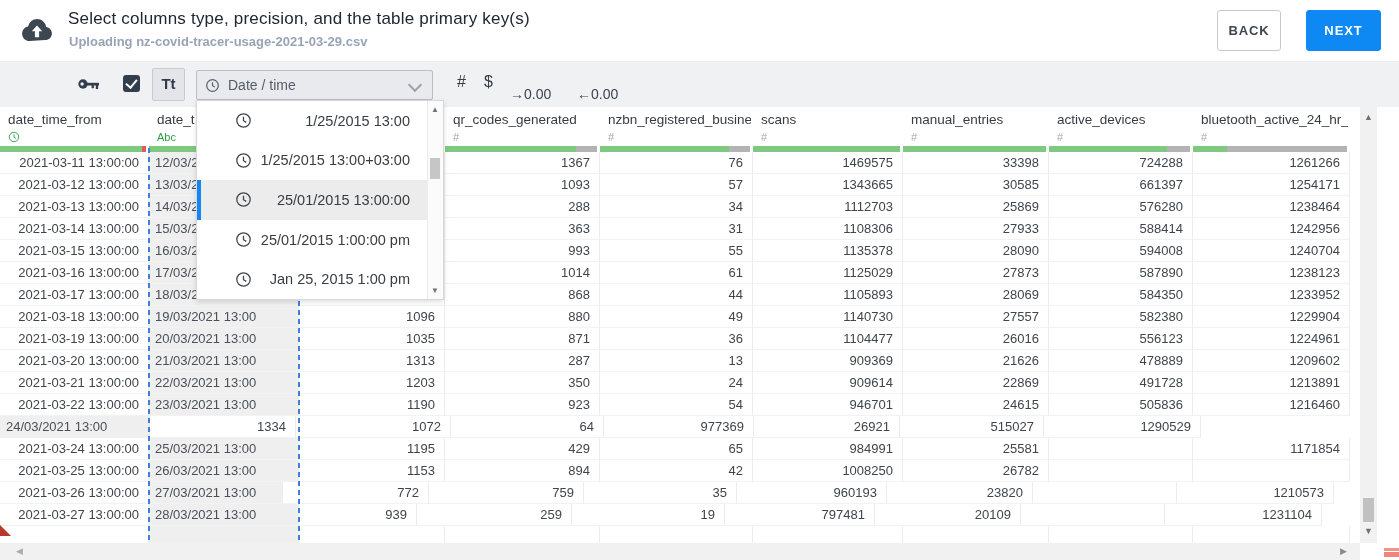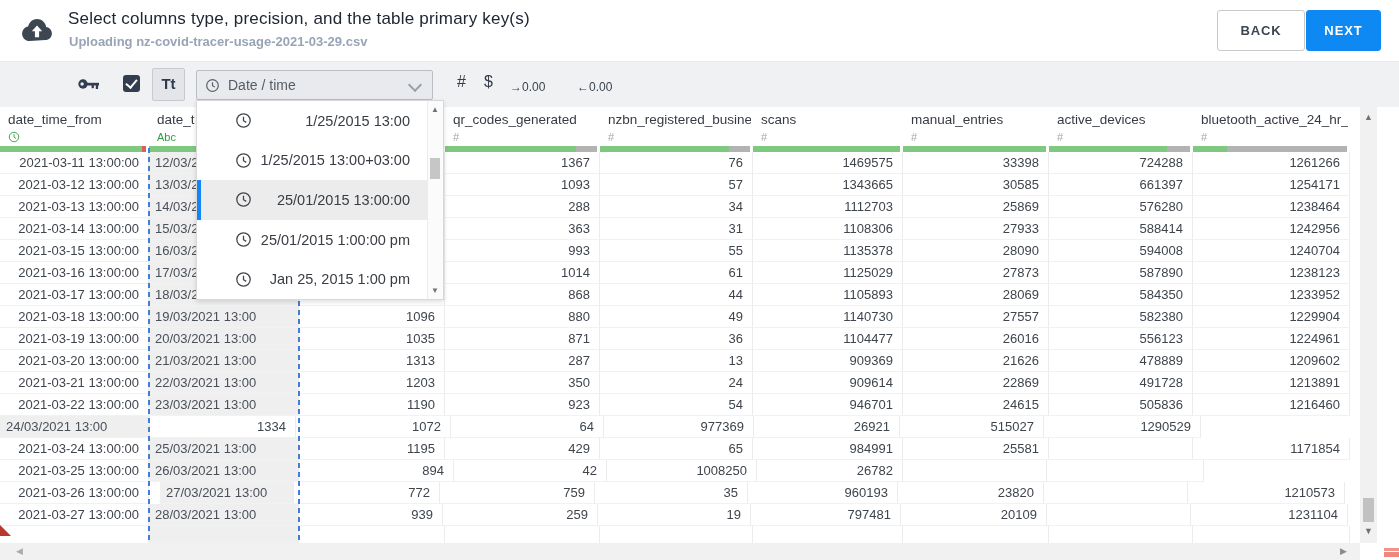--- a/index.html
+++ b/index.html
@@ -6,36 +6,36 @@
   body{font-family:"Liberation Sans",sans-serif;}
   .app{position:relative;width:1399px;height:560px;background:#0ea5e9;overflow:hidden;}
 
   
   .topbar{position:absolute;left:0;top:0;width:1399px;height:62px;background:#fff;border-bottom:1px solid #e9ebee;box-sizing:border-box;}
   .upload-icon{position:absolute;left:19px;top:15px;width:36px;height:30px;color:#3d4752;}
   .upload-icon svg{width:100%;height:100%;}
   .title{position:absolute;left:68px;top:9px;font-size:17px;color:#202734;font-weight:500;letter-spacing:.2px;white-space:nowrap;}
   .subtitle{position:absolute;left:69px;top:34px;font-size:13px;color:#98a4b5;font-weight:600;white-space:nowrap;}
   .btn{position:absolute;top:10px;height:41px;border-radius:3px;font-size:13px;font-weight:700;letter-spacing:.9px;font-family:inherit;cursor:pointer;}
-  .btn.back{left:1217px;width:88px;background:#fff;border:1px solid #c9c9c9;color:#3f4650;}
+  .btn.back{left:1217px;width:64px;background:#fff;border:1px solid #c9c9c9;color:#3f4650;}
   .btn.next{left:1306px;width:75px;background:#0e88f2;border:1px solid #0e88f2;color:#fff;}
 
   
   .toolbar{position:absolute;left:0;top:62px;width:1399px;height:45px;background:#f0f1f3;}
   .tb-key{position:absolute;left:77px;top:13px;width:24px;height:18px;color:#323e4f;cursor:pointer;}
   .tb-key svg{width:100%;height:100%;}
   .tb-check{position:absolute;left:123px;top:13px;width:17px;height:17px;background:#323e4f;border-radius:3px;cursor:pointer;}
   .tb-check::after{content:"";position:absolute;left:5px;top:2px;width:5px;height:9px;border:solid #fff;border-width:0 2px 2px 0;transform:rotate(40deg);}
   .tb-tt{position:absolute;left:152px;top:6px;width:33px;height:33px;background:#e3e5e9;border:1px solid #c7cad0;border-radius:2px;box-sizing:border-box;text-align:center;line-height:30px;font-size:15px;font-weight:700;color:#2e3b4e;cursor:pointer;}
   .tb-select{position:absolute;left:196px;top:8px;width:237px;height:30px;background:#e8eaed;border:1px solid #b9bdc4;border-radius:2px;box-sizing:border-box;cursor:pointer;}
   .tb-select .clock{position:absolute;left:8px;top:7px;width:15px;height:15px;color:#5c6470;}
   .sel-label{position:absolute;left:31px;top:0;line-height:28px;font-size:14px;color:#555d68;}
   .chev{position:absolute;right:12px;top:9px;width:8px;height:8px;border-right:2px solid #98a1ac;border-bottom:2px solid #98a1ac;transform:rotate(45deg);}
   .tb-glyph{position:absolute;top:11px;font-size:16px;color:#333c47;cursor:pointer;}
-  .tb-dec{position:absolute;top:18px;font-size:12px;color:#3a434f;cursor:pointer;white-space:nowrap;}
+  .tb-dec{position:absolute;top:24px;font-size:14px;color:#3a434f;cursor:pointer;white-space:nowrap;}
   .clock{display:inline-block;}
   .clock svg{width:100%;height:100%;}
 
   
   .table{position:absolute;left:0;top:107px;width:1399px;height:453px;background:#fff;}
   .thead{position:absolute;left:0;top:0;width:1360px;height:45px;}
   .hcol{position:absolute;top:0;height:45px;box-sizing:border-box;}
   .hname{position:absolute;left:8px;top:5px;font-size:13.5px;color:#363b43;white-space:nowrap;overflow:hidden;max-width:calc(100% - 10px);}
   .hsub{position:absolute;left:8px;top:23px;height:14px;font-size:11px;color:#a3a8af;display:flex;align-items:center;}
   .hsub.green{color:#2f9e44;}
@@ -355,42 +355,43 @@
           <div class="cell right" style="width: 155px;">429</div>
           <div class="cell right" style="width: 153px;">65</div>
           <div class="cell right" style="width: 150px;">984991</div>
           <div class="cell right" style="width: 146px;">25581</div>
           <div class="cell right" style="width: 144px;"></div>
           <div class="cell right" style="width: 157px;">1171854</div>
         </div>
         <div class="trow">
           <div class="cell right" style="width: 149px;">2021-03-25 13:00:00</div>
           <div class="cell left sel" style="width: 150px;">26/03/2021 13:00</div>
+          <div class="cell right" style="width: 146px;">1153</div>
           <div class="cell right" style="width: 155px;">894</div>
           <div class="cell right" style="width: 153px;">42</div>
           <div class="cell right" style="width: 150px;">1008250</div>
           <div class="cell right" style="width: 146px;">26782</div>
           <div class="cell right" style="width: 144px;"></div>
           <div class="cell right" style="width: 157px;"></div>
         </div>
         <div class="trow">
           <div class="cell right" style="width: 149px;">2021-03-26 13:00:00</div>
-          <div class="cell left sel" style="width: 134px; margin-left: 11px;">27/03/2021 13:00</div>
+          <div class="cell left sel" style="width: 134px;">27/03/2021 13:00</div>
           <div class="cell right" style="width: 146px;">772</div>
           <div class="cell right" style="width: 155px;">759</div>
           <div class="cell right" style="width: 153px;">35</div>
           <div class="cell right" style="width: 150px;">960193</div>
           <div class="cell right" style="width: 146px;">23820</div>
           <div class="cell right" style="width: 144px;"></div>
           <div class="cell right" style="width: 157px;">1210573</div>
         </div>
         <div class="trow">
           <div class="cell right" style="width: 149px;">2021-03-27 13:00:00</div>
           <div class="cell left sel" style="width: 150px;">28/03/2021 13:00</div>
-          <div class="cell right" style="width: 144px;">939</div>
+          <div class="cell right" style="width: 118px;">939</div>
           <div class="cell right" style="width: 155px;">259</div>
           <div class="cell right" style="width: 153px;">19</div>
           <div class="cell right" style="width: 150px;">797481</div>
           <div class="cell right" style="width: 146px;">20109</div>
           <div class="cell right" style="width: 144px;"></div>
           <div class="cell right" style="width: 157px;">1231104</div>
         </div>
         <div class="trow partial">
           <div class="cell" style="width: 149px;"></div>
           <div class="cell sel" style="width: 150px;"></div>

